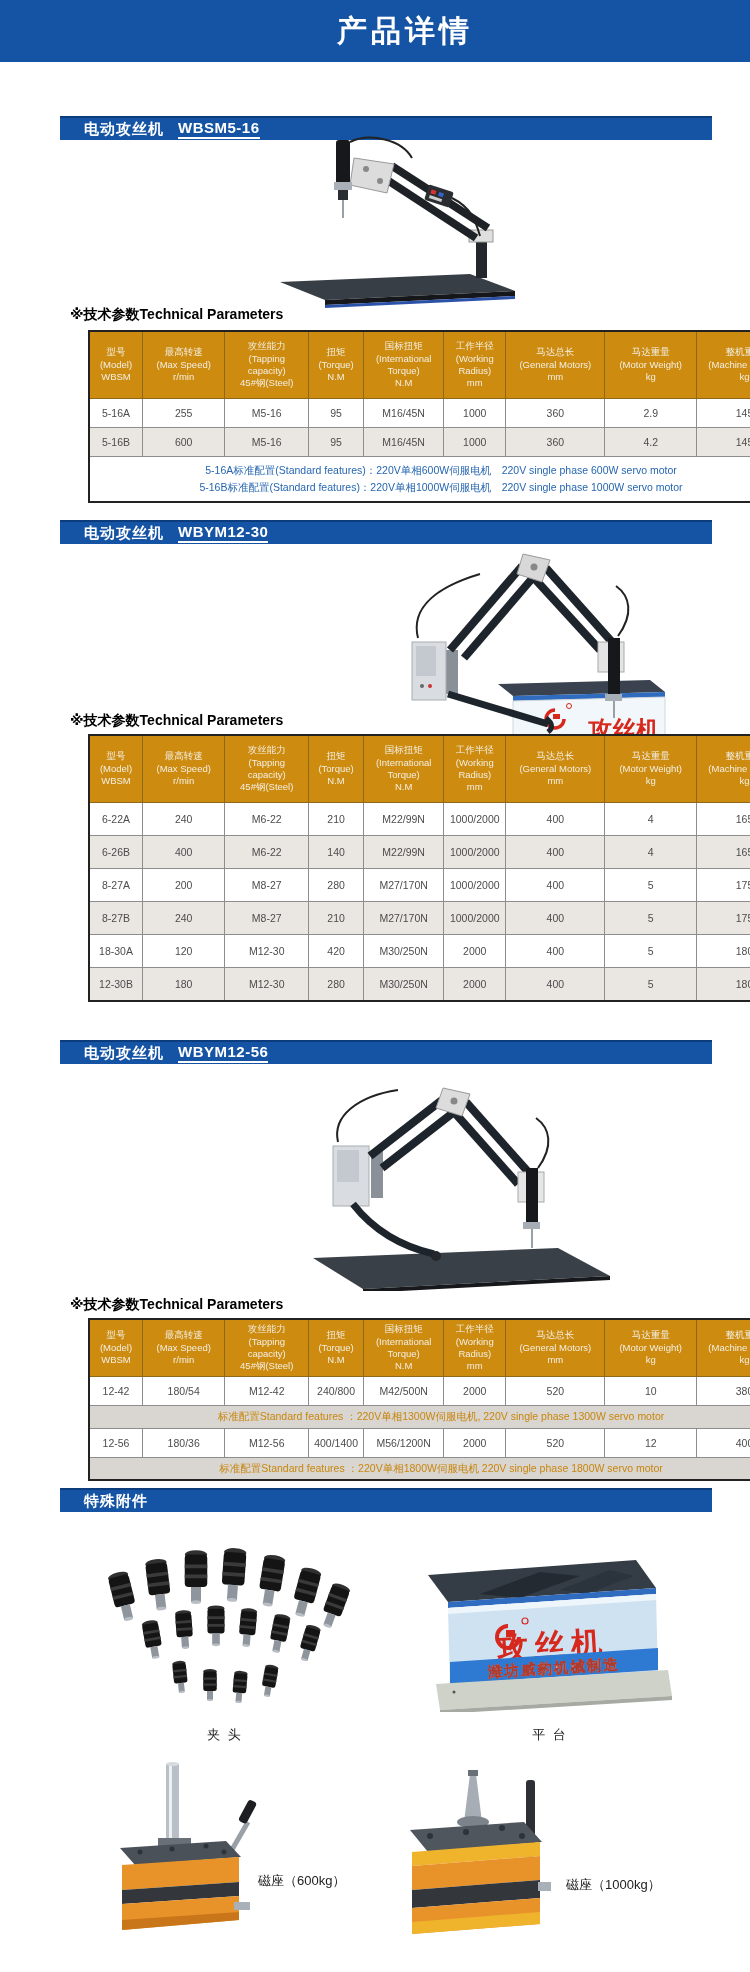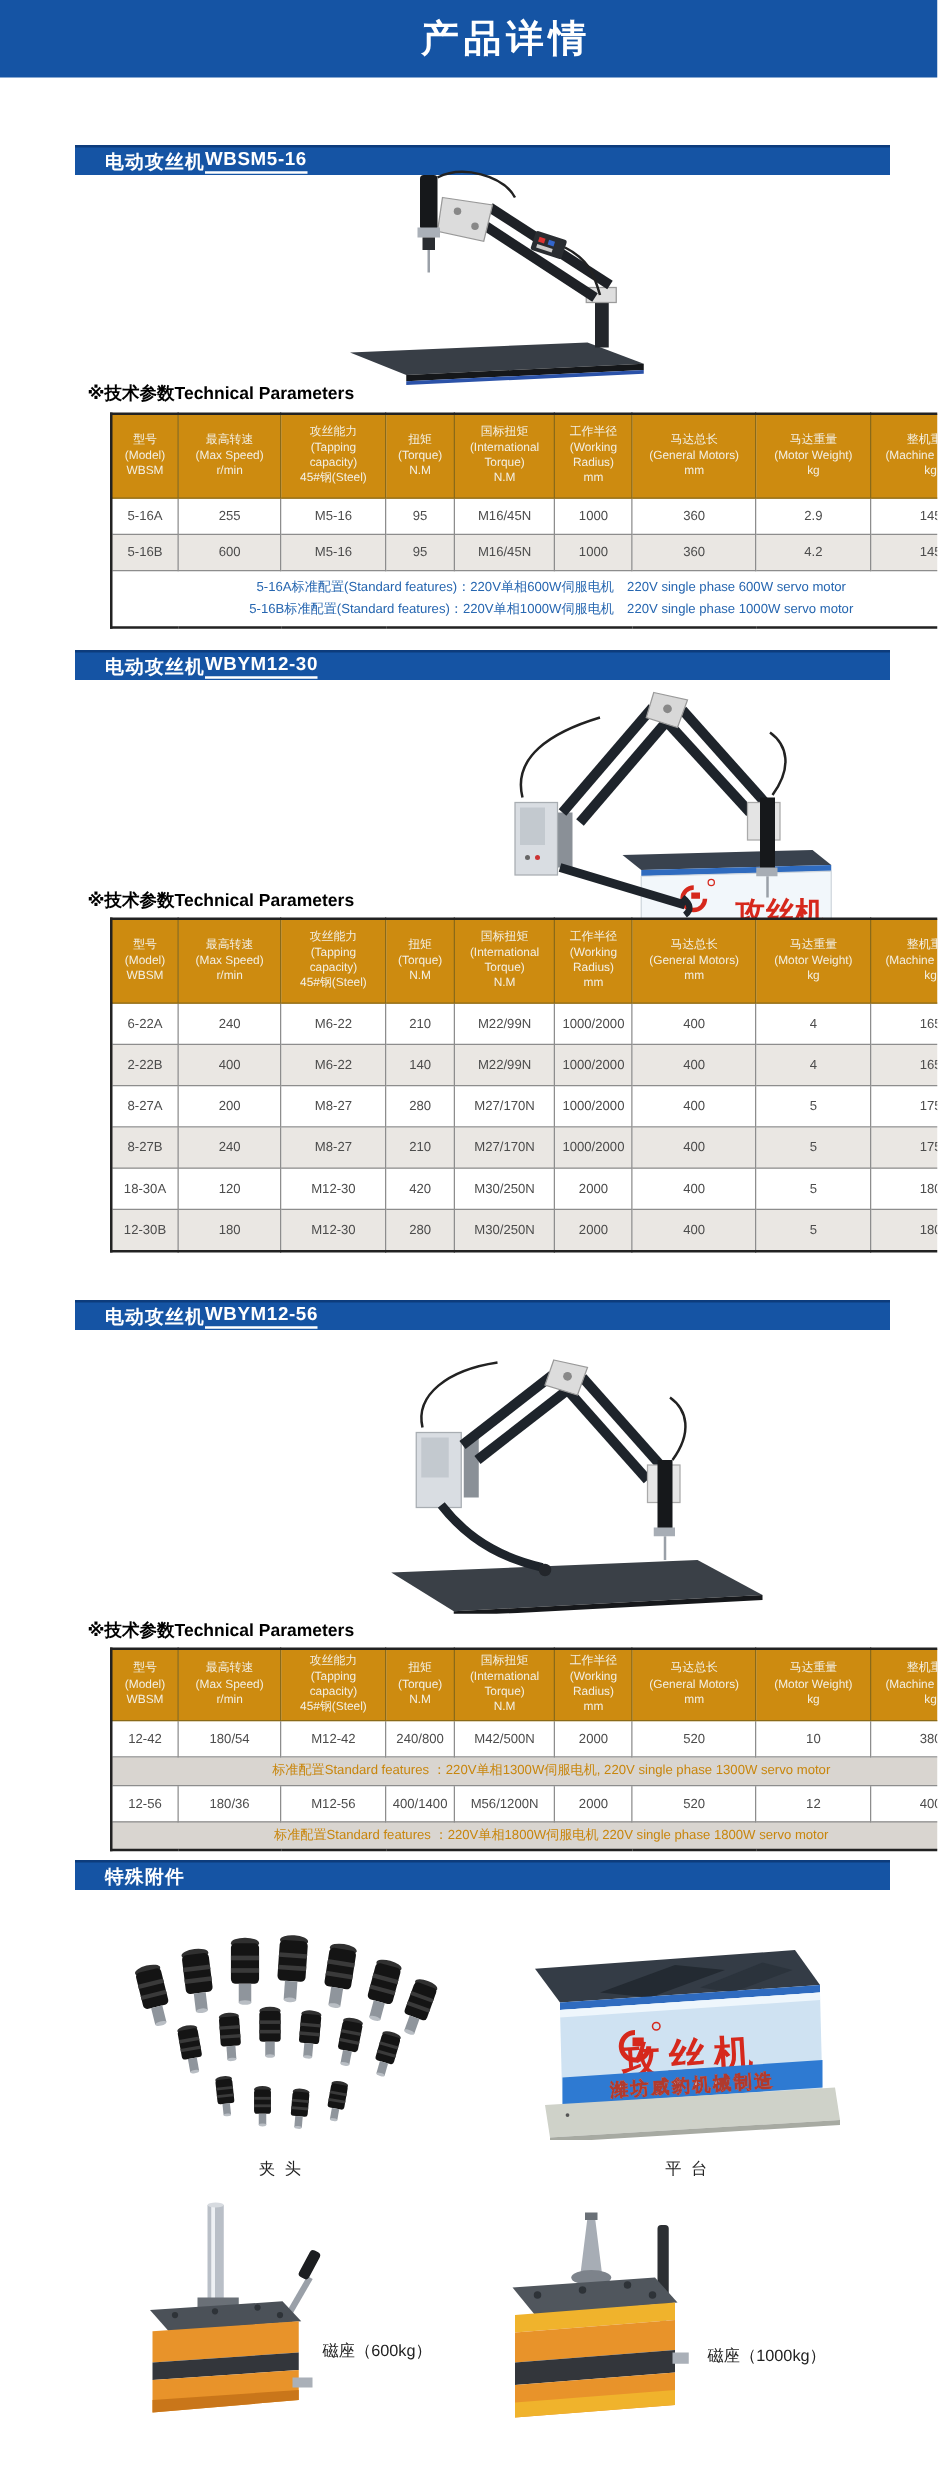--- a/index.html
+++ b/index.html
@@ -4,21 +4,21 @@
 <style>
   html,body{margin:0;padding:0;background:#fff;}
   .page{position:relative;width:750px;height:1972px;background:#fff;overflow:hidden;
         font-family:"Liberation Sans","DejaVu Sans",sans-serif;margin:0 auto;}
   .banner{position:absolute;top:0;left:0;width:716px;height:62px;background:#1554a4;
           display:flex;align-items:center;justify-content:center;padding-left:47px;}
   .banner h1{margin:0;color:#fff;font-size:30px;font-weight:bold;letter-spacing:4px;}
   .sec-bar{position:absolute;left:60px;width:652px;height:24px;background:#1554a4;
            border-top:2px solid #0d3c7c;color:#fff;display:flex;align-items:center;
            padding-left:24px;box-sizing:border-box;font-size:15px;font-weight:bold;letter-spacing:1px;}
-  .sec-model{border-bottom:2px solid #fff;padding-bottom:1px;letter-spacing:.5px;}
+  .sec-model{margin-left:14px;border-bottom:2px solid #fff;padding-bottom:1px;letter-spacing:.5px;}
   .params-label{position:absolute;left:70px;font-size:14px;font-weight:bold;color:#000;}
   table.spec{position:absolute;left:88px;width:706px;border-collapse:collapse;table-layout:fixed;
              border:2px solid #222;}
   .spec th{background:#cd8b10;color:#f3efe3;font-size:9.5px;font-weight:normal;line-height:1.3;
            white-space:pre-line;height:64px;vertical-align:middle;text-align:center;
            border:1px solid #8a6a18;padding:1px;}
   .spec.t3 th{height:54px;}
   .spec td{font-size:10.5px;color:#4c4c4c;text-align:center;height:26px;border:1px solid #8d8d8d;
            padding:1px 2px;background:#fff;}
   .spec.t2 td{height:30px;}
@@ -238,21 +238,21 @@
           <td>240</td>
           <td>M6-22</td>
           <td>210</td>
           <td>M22/99N</td>
           <td>1000/2000</td>
           <td>400</td>
           <td>4</td>
           <td>165</td>
         </tr>
         <tr class="shade">
-          <td>2-22B</td>
+          <td>6-26B</td>
           <td>400</td>
           <td>M6-22</td>
           <td>140</td>
           <td>M22/99N</td>
           <td>1000/2000</td>
           <td>400</td>
           <td>4</td>
           <td>165</td>
         </tr>
         <tr class="light">

